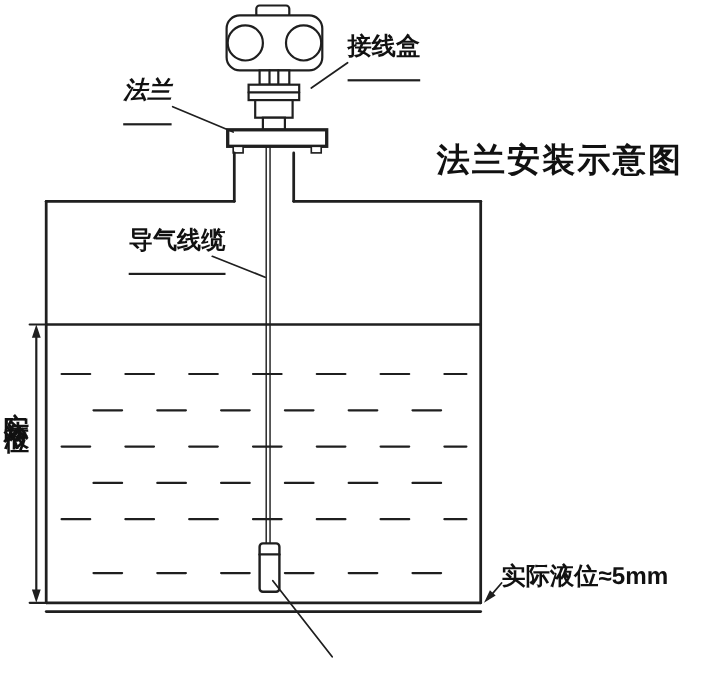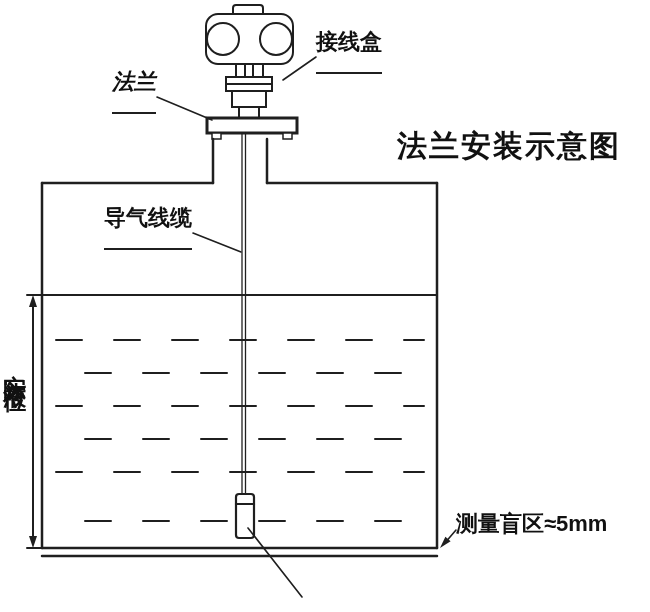--- a/index.html
+++ b/index.html
@@ -125,20 +125,20 @@
       <polygon points="440,548 445.4,536.7 450.6,541.3" fill="#1f1f1f" stroke="none"></polygon>
     </g>
   </svg>
 
   <div class="lbl title" style="left:397px; top:96px;margin-top:33px;">法兰安装示意图</div>
 
   <div class="lbl underlined" style="left:316px; top:30px;">接线盒</div>
 
   <div class="lbl underlined" style="left:112px; top:70px;font-style:italic;">法兰</div>
 
-  <div class="lbl underlined" style="left:104px; top:206px;">导气线缆</div>
+  <div class="lbl underlined" style="left:117px; top:206px;">导气线缆</div>
 
   <div class="lbl vertical" style="left:2px; top:356px;">实际液位</div>
 
-  <div class="lbl" style="left:456px; top:512px;">测量盲区≈5mm</div>
+  <div class="lbl" style="left:456px; top:512px;">实际液位≈5mm</div>
 
 
 </div>
 
 </body></html>

